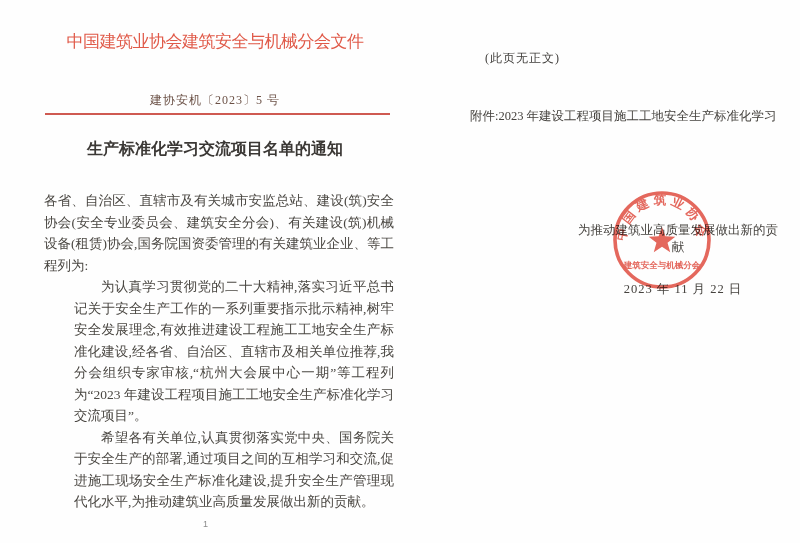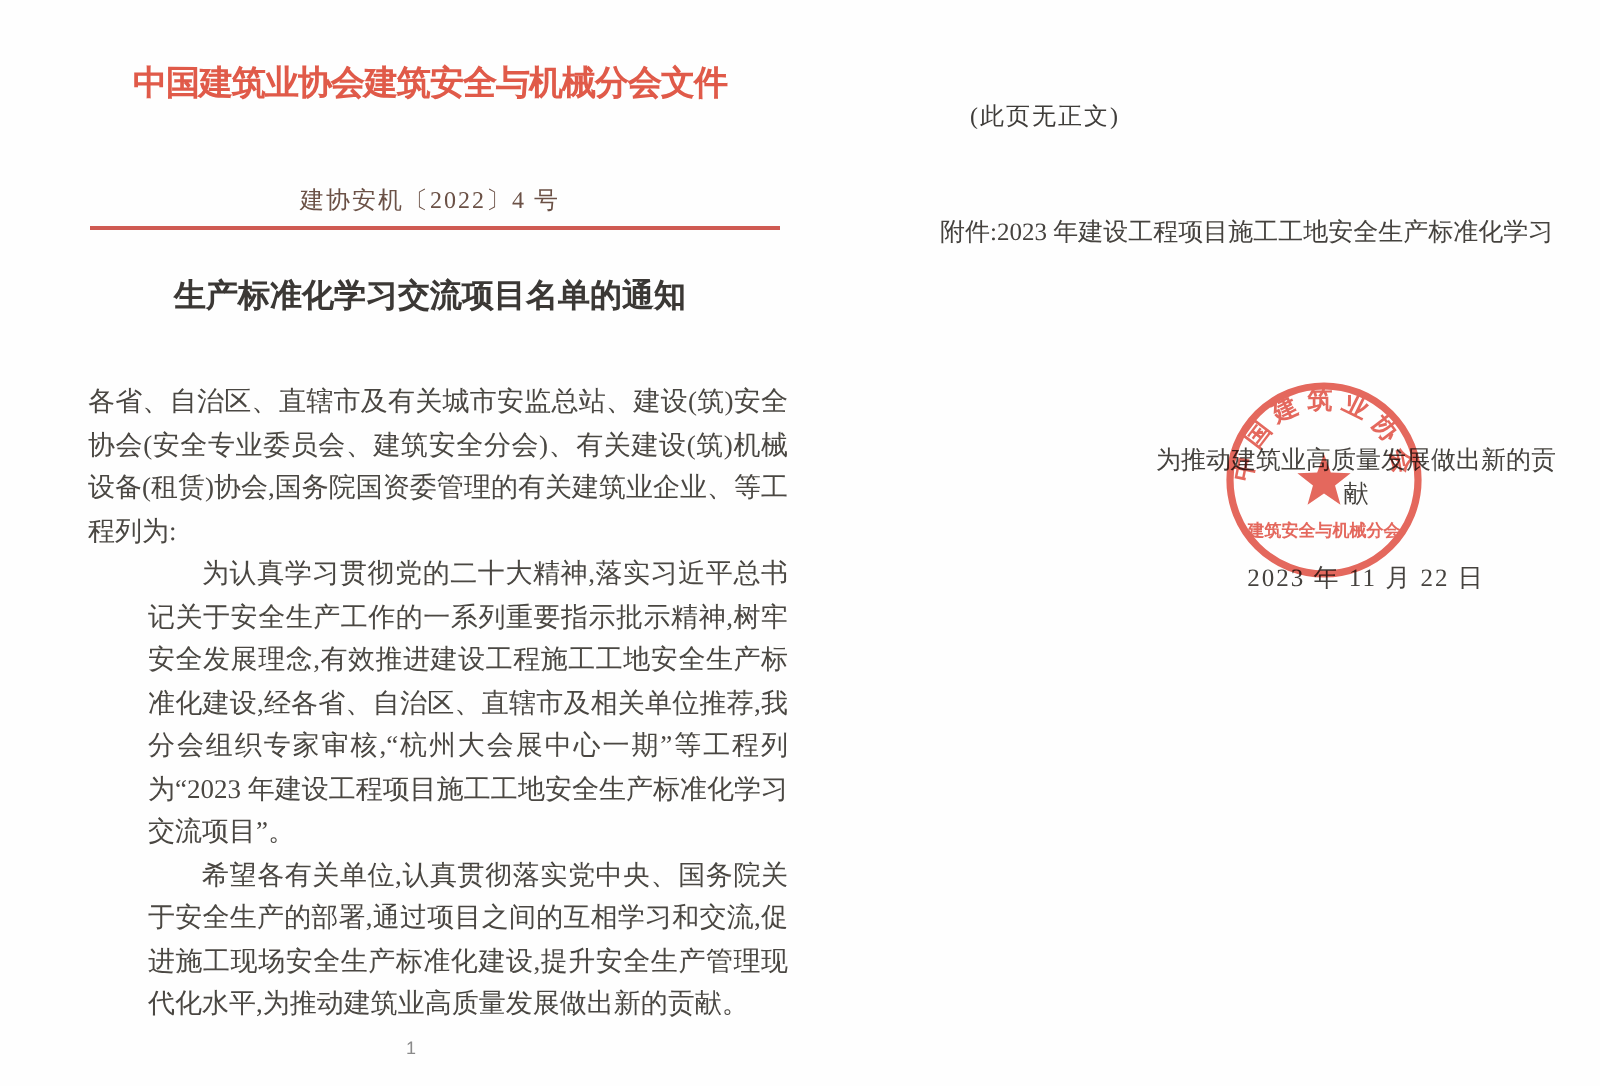--- a/index.html
+++ b/index.html
@@ -4,21 +4,21 @@
 <style>
   html,body{margin:0;padding:0;background:#ffffff;}
   #canvas{
     position:relative;width:800px;height:543px;background:#ffffff;overflow:hidden;
     font-family:"Liberation Serif","DejaVu Serif",serif;color:#46433f;
   }
   
   .page-left{position:absolute;left:0;top:0;width:430px;height:543px;background:#fefefe;}
   .red-header{
     position:absolute;left:0;top:30px;width:430px;text-align:center;
-    font-size:17px;font-weight:bold;color:#e05a49;letter-spacing:-0.5px;
+    font-size:17px;font-weight:normal;color:#e05a49;letter-spacing:-0.5px;
     font-family:"Liberation Sans","DejaVu Sans",sans-serif;
   }
   .doc-number{
     position:absolute;left:0;top:92px;width:430px;text-align:center;
     font-size:12px;color:#6b5146;letter-spacing:1px;
   }
   .red-rule{position:absolute;left:45px;top:113px;width:345px;height:2px;background:#cf5a52;}
   .doc-title{
     position:absolute;left:20px;top:136px;width:390px;text-align:center;
     font-size:16px;font-weight:bold;color:#3b3835;line-height:26px;
@@ -63,21 +63,21 @@
 </style>
 </head>
 <body>
 
 <div id="canvas">
 
   <div class="page-left">
 
     <div class="red-header">中国建筑业协会建筑安全与机械分会文件</div>
 
-    <div class="doc-number">建协安机〔2022〕4 号</div>
+    <div class="doc-number">建协安机〔2023〕5 号</div>
 
     <div class="red-rule"></div>
 
     <div class="doc-title">
       <div>生产标准化学习交流项目名单的通知</div>
     </div>
 
     <div class="body-text">
       <p>各省、自治区、直辖市及有关城市安监总站、建设(筑)安全协会(安全专业委员会、建筑安全分会)、有关建设(筑)机械设备(租赁)协会,国务院国资委管理的有关建筑业企业、等工程列为:</p>
       <p class="indent">为认真学习贯彻党的二十大精神,落实习近平总书记关于安全生产工作的一系列重要指示批示精神,树牢安全发展理念,有效推进建设工程施工工地安全生产标准化建设,经各省、自治区、直辖市及相关单位推荐,我分会组织专家审核,“杭州大会展中心一期”等工程列为“2023 年建设工程项目施工工地安全生产标准化学习交流项目”。</p>

